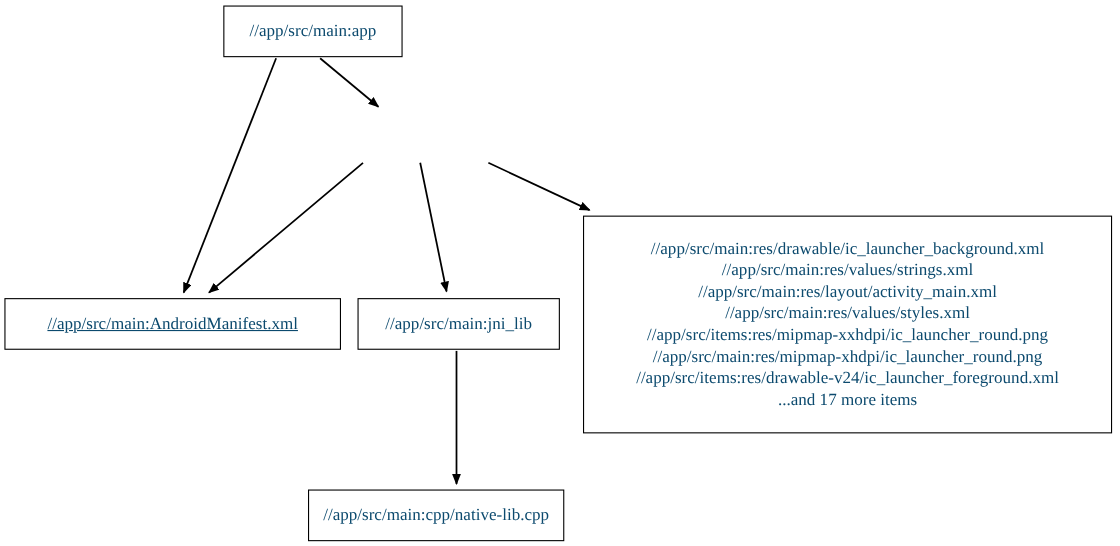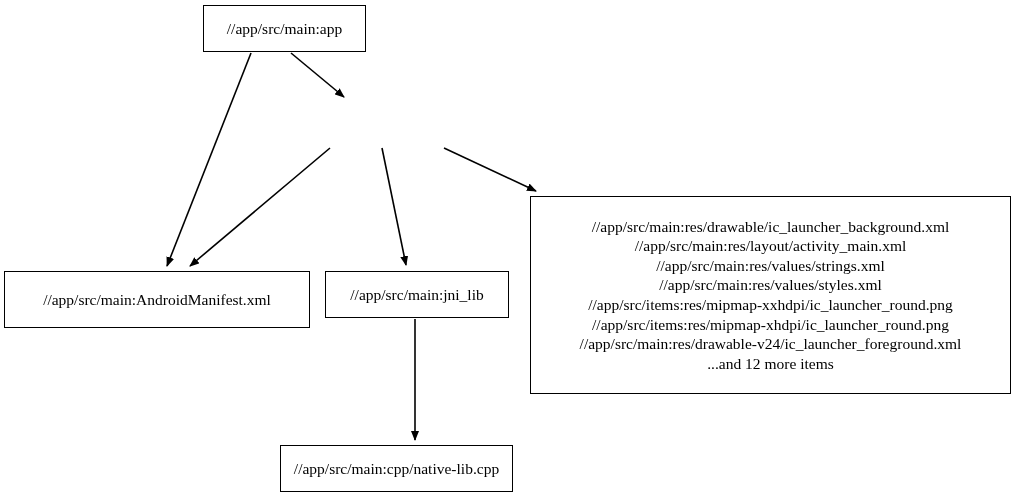--- a/index.html
+++ b/index.html
@@ -22,21 +22,21 @@
     top: 0;
     width: 1018px;
     height: 496px;
     pointer-events: none;
   }
   .node {
     position: absolute;
     box-sizing: border-box;
     border: 1px solid #000000;
     background: #ffffff;
-    color: #000000;
+    color: #0c4a6e;
     display: flex;
     align-items: center;
     justify-content: center;
     text-align: center;
     white-space: nowrap;
     font-size: 15.5px;
     line-height: 1.0;
     z-index: 2;
   }
   .node-multiline {
@@ -48,21 +48,21 @@
   }
   .node-multiline .ml-line {
     display: block;
     width: 100%;
     text-align: center;
     white-space: nowrap;
   }
   
   #node-app           { left: 203px; top: 5px;   width: 163px; height: 47px; }
   #node-lib           { left: 302px; top: 100px; width: 154px; height: 47px; }
-  #node-manifest      { left: 4px;   top: 271px; width: 306px; height: 57px; }
+  #node-manifest      { left: 4px;   top: 271px; width: 306px; height: 47px; text-decoration: underline; }
   #node-jni-lib       { left: 325px; top: 271px; width: 184px; height: 47px; }
   #node-resources     { left: 530px; top: 196px; width: 481px; height: 198px; }
   #node-native-lib    { left: 280px; top: 445px; width: 233px; height: 47px; }
 </style>
 </head>
 <body>
 
 <div id="canvas">
 
   <svg id="edges" viewBox="0 0 1018 496" width="1018" height="496" xmlns="http://www.w3.org/2000/svg">
@@ -105,26 +105,26 @@
   <div class="node" id="node-manifest">
     <span>//app/src/main:AndroidManifest.xml</span>
   </div>
 
   <div class="node" id="node-jni-lib">
     <span>//app/src/main:jni_lib</span>
   </div>
 
   <div class="node node-multiline" id="node-resources">
     <span class="ml-line">//app/src/main:res/drawable/ic_launcher_background.xml</span>
+    <span class="ml-line">//app/src/main:res/values/strings.xml</span>
     <span class="ml-line">//app/src/main:res/layout/activity_main.xml</span>
-    <span class="ml-line">//app/src/main:res/values/strings.xml</span>
     <span class="ml-line">//app/src/main:res/values/styles.xml</span>
     <span class="ml-line">//app/src/items:res/mipmap-xxhdpi/ic_launcher_round.png</span>
-    <span class="ml-line">//app/src/items:res/mipmap-xhdpi/ic_launcher_round.png</span>
-    <span class="ml-line">//app/src/main:res/drawable-v24/ic_launcher_foreground.xml</span>
-    <span class="ml-line">...and 12 more items</span>
+    <span class="ml-line">//app/src/main:res/mipmap-xhdpi/ic_launcher_round.png</span>
+    <span class="ml-line">//app/src/items:res/drawable-v24/ic_launcher_foreground.xml</span>
+    <span class="ml-line">...and 17 more items</span>
   </div>
 
   <div class="node" id="node-native-lib">
     <span>//app/src/main:cpp/native-lib.cpp</span>
   </div>
 
 </div>
 
 </body></html>

